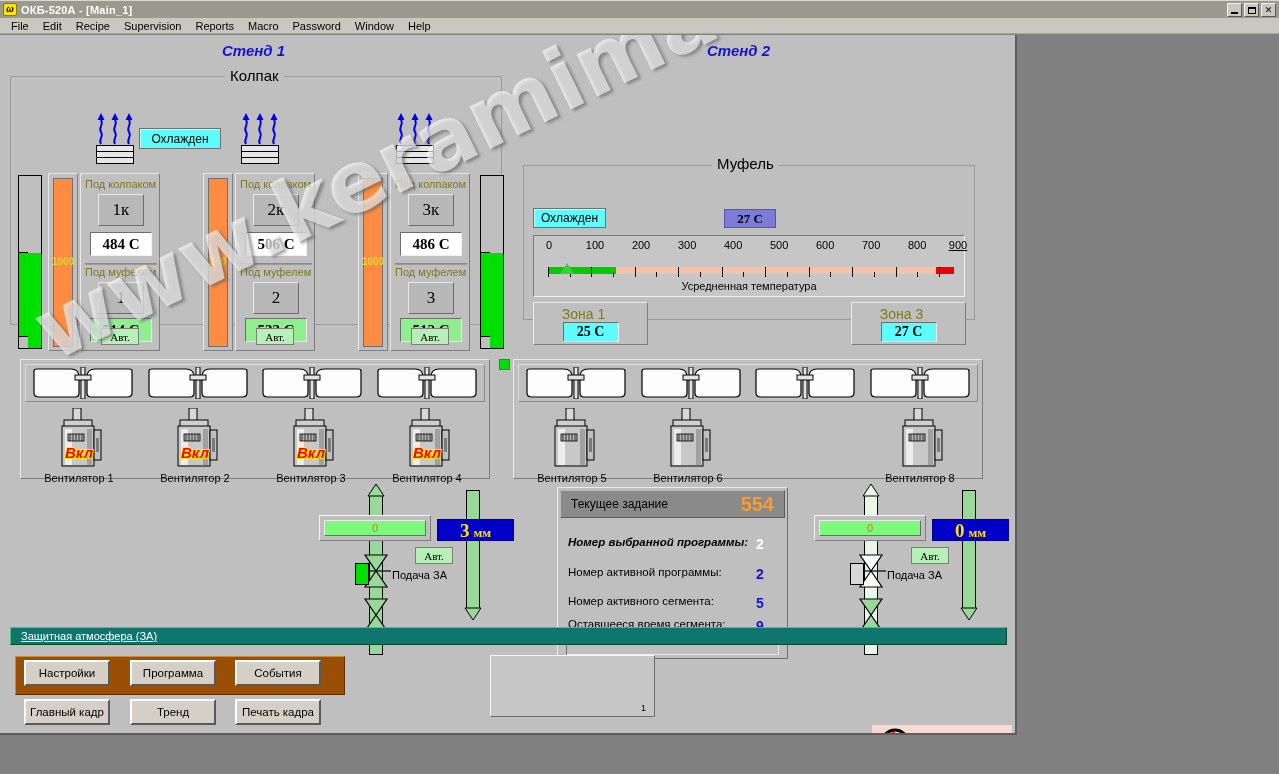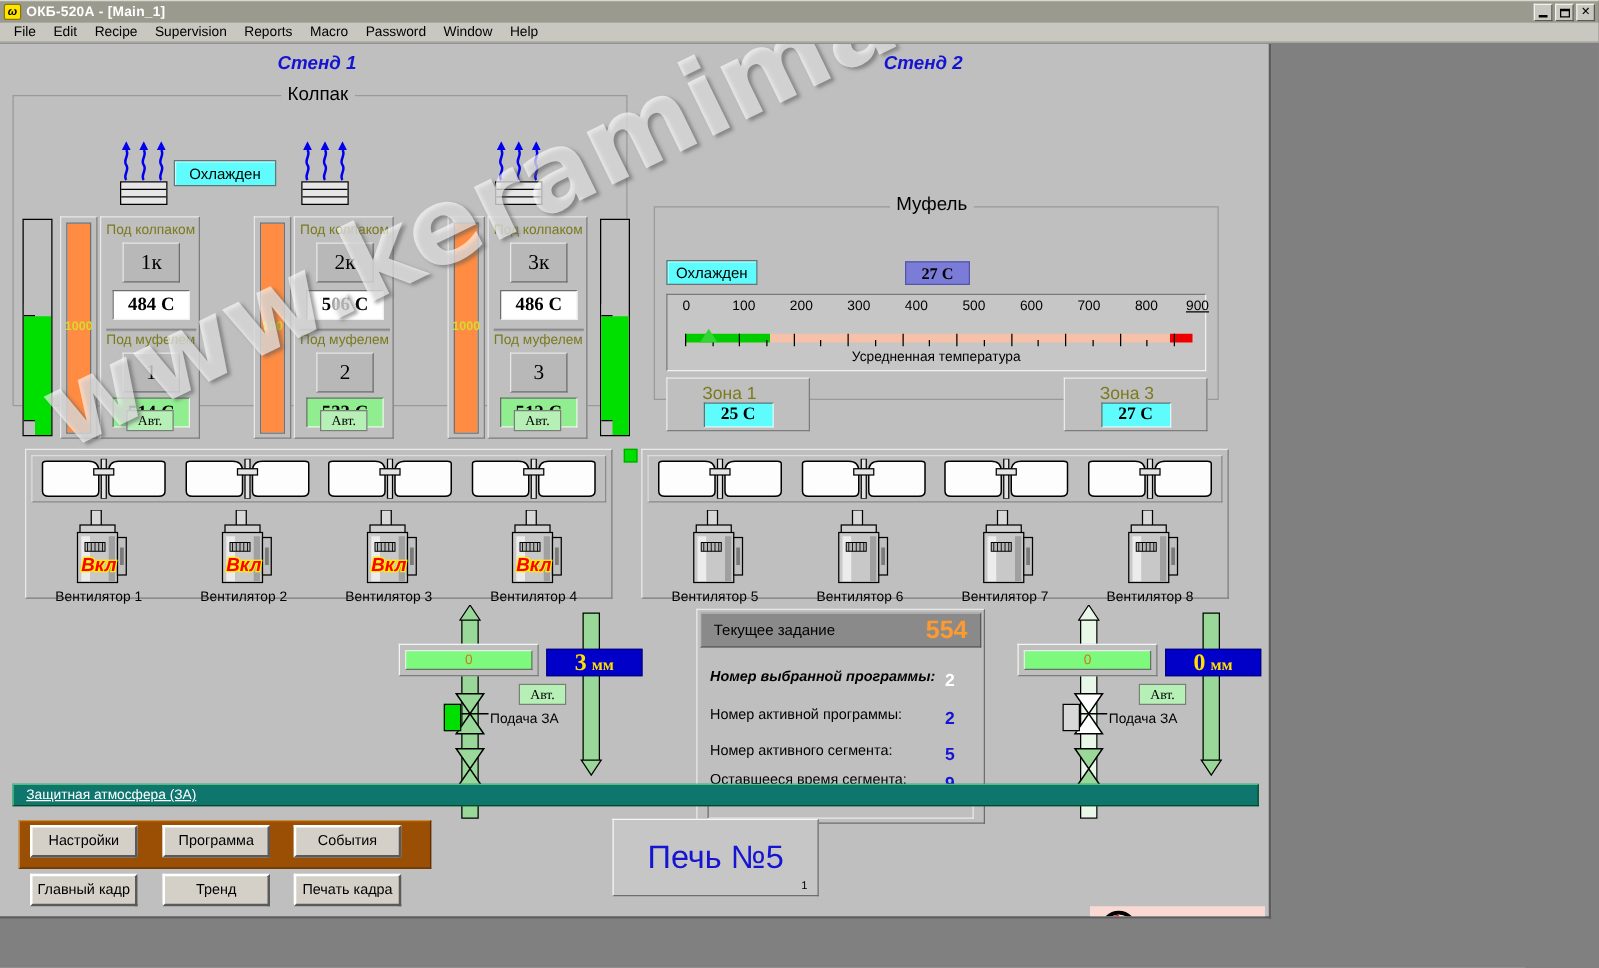--- a/index.html
+++ b/index.html
@@ -713,35 +713,20 @@
           <rect x="41" y="21" width="5" height="36" fill="#8f8f8f" opacity=".7"></rect>
           <rect x="22" y="26" width="16" height="7" fill="#b4b4b4" stroke="#000" stroke-width=".8"></rect>
           <path d="M24 26 L24 33 M27 26 L27 33 M30 26 L30 33 M33 26 L33 33 M36 26 L36 33" stroke="#000" stroke-width=".7"></path>
           <rect x="48" y="22" width="7" height="30" fill="#c0c0c0" stroke="#000"></rect>
           <rect x="50" y="30" width="3" height="14" fill="#7a7a7a"></rect>
         </svg>
         <div class="vkl-text"></div>
         <div class="fan-label">Вентилятор 6</div>
       </div>
 
-      <div class="fan-unit" style="left:238px;">
-        <svg class="motor-svg" width="66" height="62" viewBox="0 0 66 62">
-          <rect x="27" y="0" width="8" height="14" fill="#d8d8d8" stroke="#000"></rect>
-          <rect x="18" y="12" width="28" height="7" fill="#cfcfcf" stroke="#000"></rect>
-          <rect x="16" y="18" width="32" height="40" fill="#c8c8c8" stroke="#000"></rect>
-          <rect x="19" y="21" width="7" height="36" fill="#efefef" opacity=".9"></rect>
-          <rect x="41" y="21" width="5" height="36" fill="#8f8f8f" opacity=".7"></rect>
-          <rect x="22" y="26" width="16" height="7" fill="#b4b4b4" stroke="#000" stroke-width=".8"></rect>
-          <path d="M24 26 L24 33 M27 26 L27 33 M30 26 L30 33 M33 26 L33 33 M36 26 L36 33" stroke="#000" stroke-width=".7"></path>
-          <rect x="48" y="22" width="7" height="30" fill="#c0c0c0" stroke="#000"></rect>
-          <rect x="50" y="30" width="3" height="14" fill="#7a7a7a"></rect>
-        </svg>
-        <div class="vkl-text"></div>
-        <div class="fan-label">Вентилятор 7</div>
-      </div>
 
       <div class="fan-unit" style="left:354px;">
         <svg class="motor-svg" width="66" height="62" viewBox="0 0 66 62">
           <rect x="27" y="0" width="8" height="14" fill="#d8d8d8" stroke="#000"></rect>
           <rect x="18" y="12" width="28" height="7" fill="#cfcfcf" stroke="#000"></rect>
           <rect x="16" y="18" width="32" height="40" fill="#c8c8c8" stroke="#000"></rect>
           <rect x="19" y="21" width="7" height="36" fill="#efefef" opacity=".9"></rect>
           <rect x="41" y="21" width="5" height="36" fill="#8f8f8f" opacity=".7"></rect>
           <rect x="22" y="26" width="16" height="7" fill="#b4b4b4" stroke="#000" stroke-width=".8"></rect>
           <path d="M24 26 L24 33 M27 26 L27 33 M30 26 L30 33 M33 26 L33 33 M36 26 L36 33" stroke="#000" stroke-width=".7"></path>
@@ -850,21 +835,20 @@
 
     <div class="btn" style="left:24px; top:625px; width:86px; height:26px;">Настройки</div>
     <div class="btn" style="left:130px; top:625px; width:86px; height:26px;">Программа</div>
     <div class="btn" style="left:235px; top:625px; width:86px; height:26px;">События</div>
 
     <div class="btn" style="left:24px; top:664px; width:86px; height:26px;">Главный кадр</div>
     <div class="btn" style="left:130px; top:664px; width:86px; height:26px;">Тренд</div>
     <div class="btn" style="left:235px; top:664px; width:86px; height:26px;">Печать кадра</div>
 
     <div class="furnace-box" style="left:490px; top:620px; width:165px; height:62px;">
-      <div class="furnace-title">Печь №5</div>
       <div class="furnace-sub">1</div>
     </div>
 
     <div class="logo-box" style="left:872px; top:690px; width:140px; height:36px;">
       <svg width="34" height="30" viewBox="0 0 34 30" style="flex:0 0 auto;">
         <circle cx="15" cy="15" r="13" fill="none" stroke="#000" stroke-width="3"></circle>
         <path d="M15 4 A11 11 0 0 0 15 26 L15 19 A4 4 0 0 1 15 11 Z" fill="#d00000"></path>
         <rect x="15" y="12" width="16" height="6" fill="#000"></rect>
       </svg>
       <span class="logo-txt">КЕРАМАШ</span>

